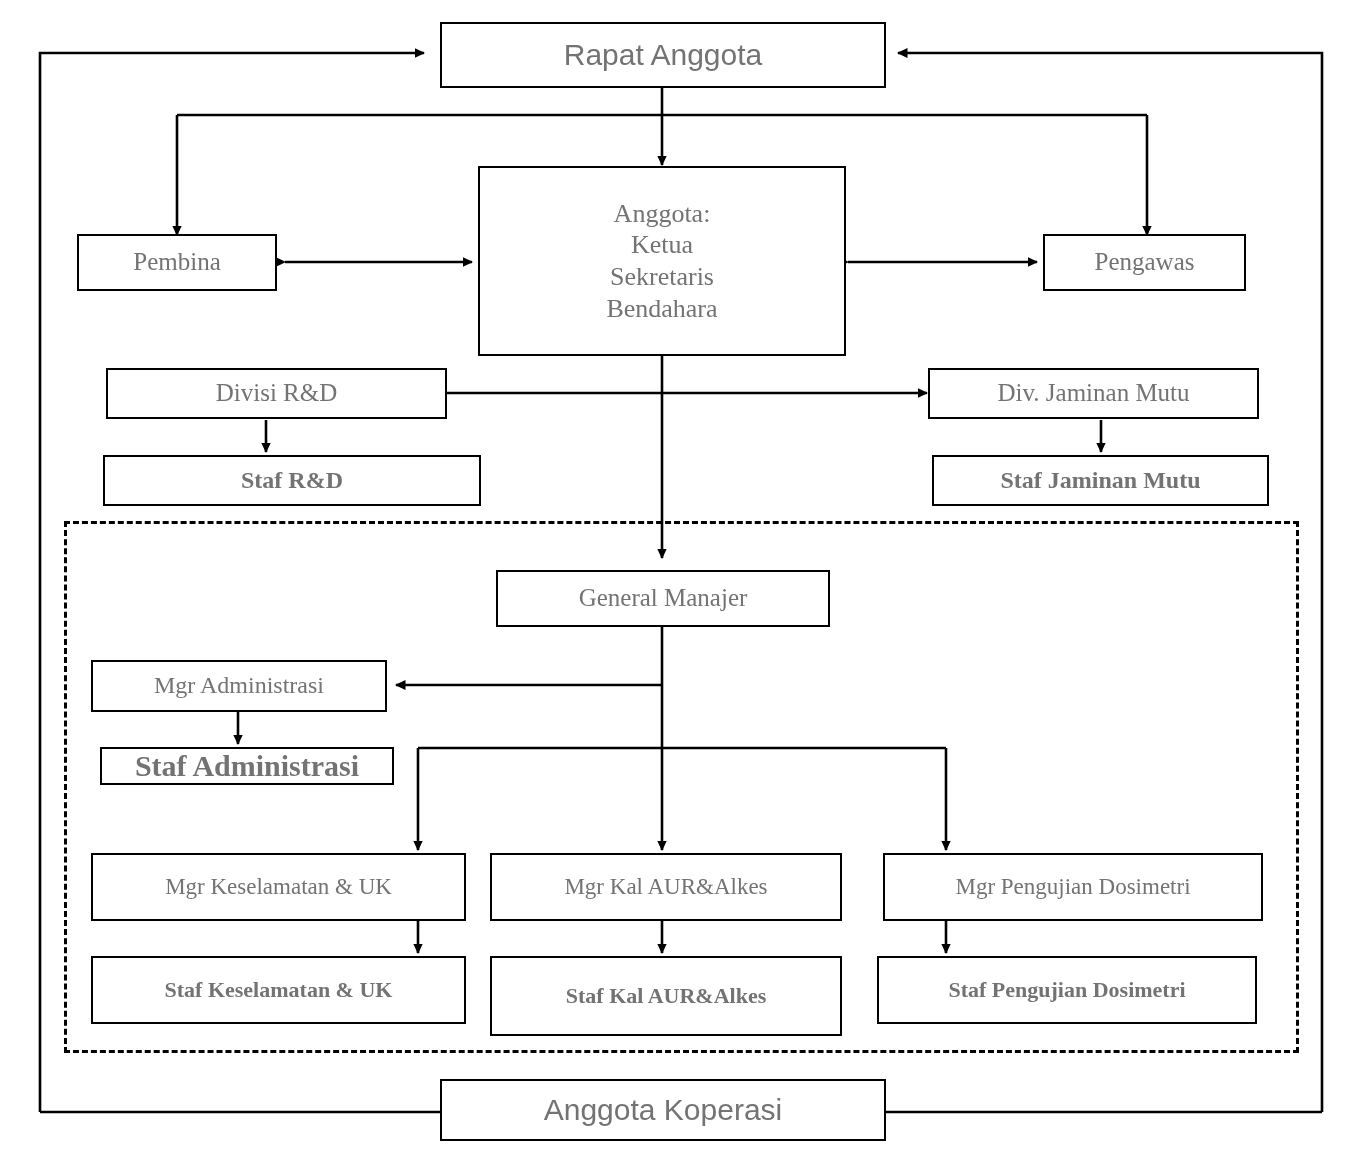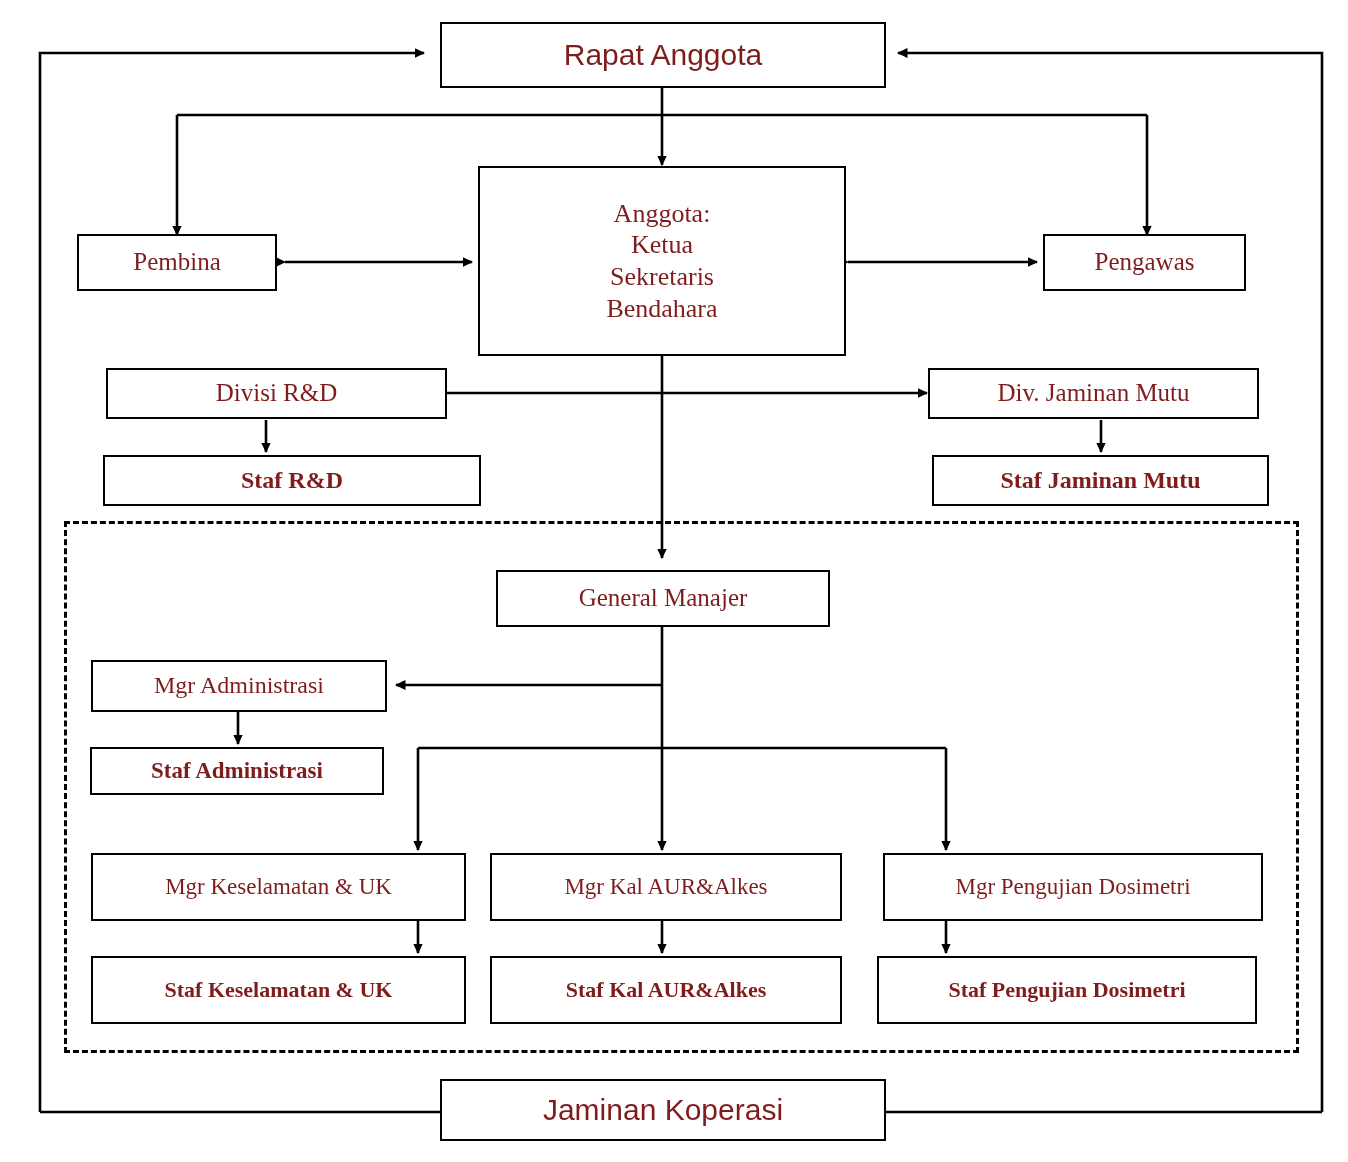--- a/index.html
+++ b/index.html
@@ -24,21 +24,21 @@
   }
   .node {
     position: absolute;
     box-sizing: border-box;
     background: #ffffff;
     border: 2px solid #000000;
     display: flex;
     align-items: center;
     justify-content: center;
     text-align: center;
-    color: #7f1d1d;
+    color: #737373;
     line-height: 1.22;
     z-index: 5;
   }
   .node .label { display: block; width: 100%; }
   .font-sans { font-family: "Liberation Sans", sans-serif; }
   .font-serif { font-family: "Liberation Serif", serif; }
   .bold { font-weight: 600; }
   .dashed-region {
     position: absolute;
     box-sizing: border-box;
@@ -142,45 +142,45 @@
   </div>
 
   <div class="node font-serif" style="left:496px; top:570px; width:334px; height:57px; font-size:25px;">
     <span class="label">General Manajer</span>
   </div>
 
   <div class="node font-serif" style="left:91px; top:660px; width:296px; height:52px; font-size:24px;">
     <span class="label">Mgr Administrasi</span>
   </div>
 
-  <div class="node font-serif bold" style="left:90px; top:747px; width:294px; height:48px; font-size:23px;">
+  <div class="node font-serif bold" style="left:100px; top:747px; width:294px; height:38px; font-size:30px;">
     <span class="label">Staf Administrasi</span>
   </div>
 
   <div class="node font-serif" style="left:91px; top:853px; width:375px; height:68px; font-size:23px;">
     <span class="label">Mgr Keselamatan &amp; UK</span>
   </div>
 
   <div class="node font-serif bold" style="left:91px; top:956px; width:375px; height:68px; font-size:22px;">
     <span class="label">Staf Keselamatan &amp; UK</span>
   </div>
 
   <div class="node font-serif" style="left:490px; top:853px; width:352px; height:68px; font-size:23px;">
     <span class="label">Mgr Kal AUR&amp;Alkes</span>
   </div>
 
-  <div class="node font-serif bold" style="left:490px; top:956px; width:352px; height:68px; font-size:22px;">
+  <div class="node font-serif bold" style="left:490px; top:956px; width:352px; height:80px; font-size:22px;">
     <span class="label">Staf Kal AUR&amp;Alkes</span>
   </div>
 
   <div class="node font-serif" style="left:883px; top:853px; width:380px; height:68px; font-size:23px;">
     <span class="label">Mgr Pengujian Dosimetri</span>
   </div>
 
   <div class="node font-serif bold" style="left:877px; top:956px; width:380px; height:68px; font-size:22px;">
     <span class="label">Staf Pengujian Dosimetri</span>
   </div>
 
   <div class="node font-sans" style="left:440px; top:1079px; width:446px; height:62px; font-size:30px;">
-    <span class="label">Jaminan Koperasi</span>
+    <span class="label">Anggota Koperasi</span>
   </div>
 
 </div>
 
 </body></html>

